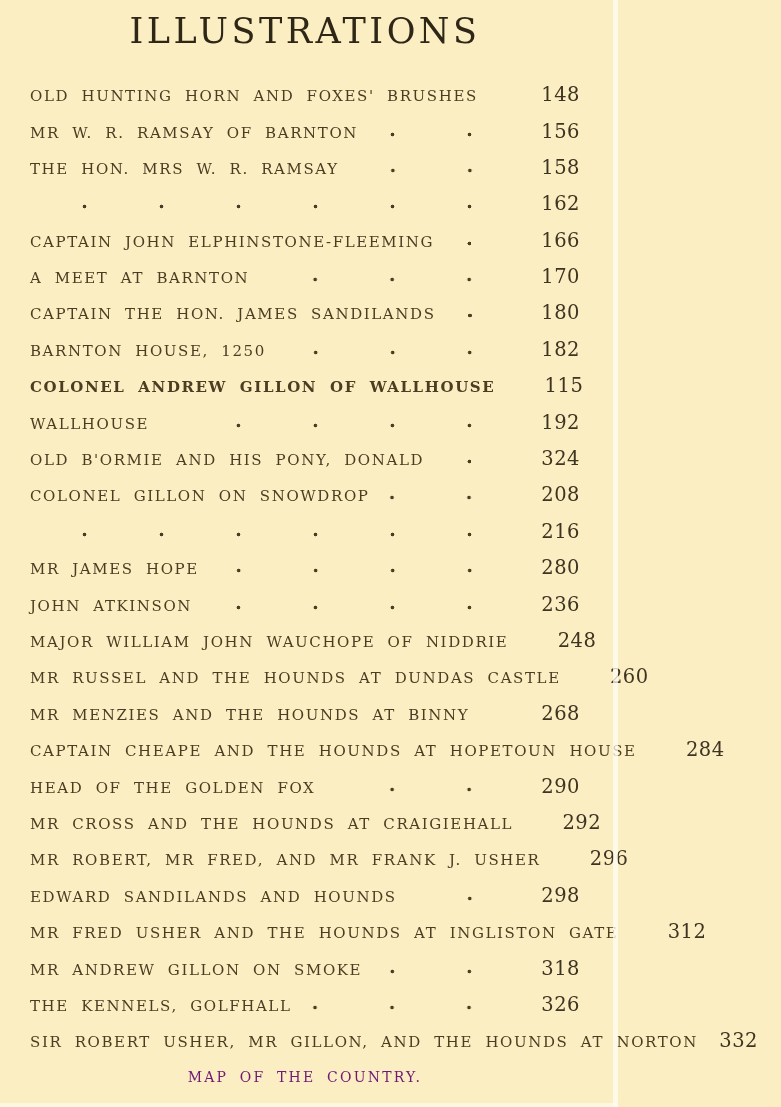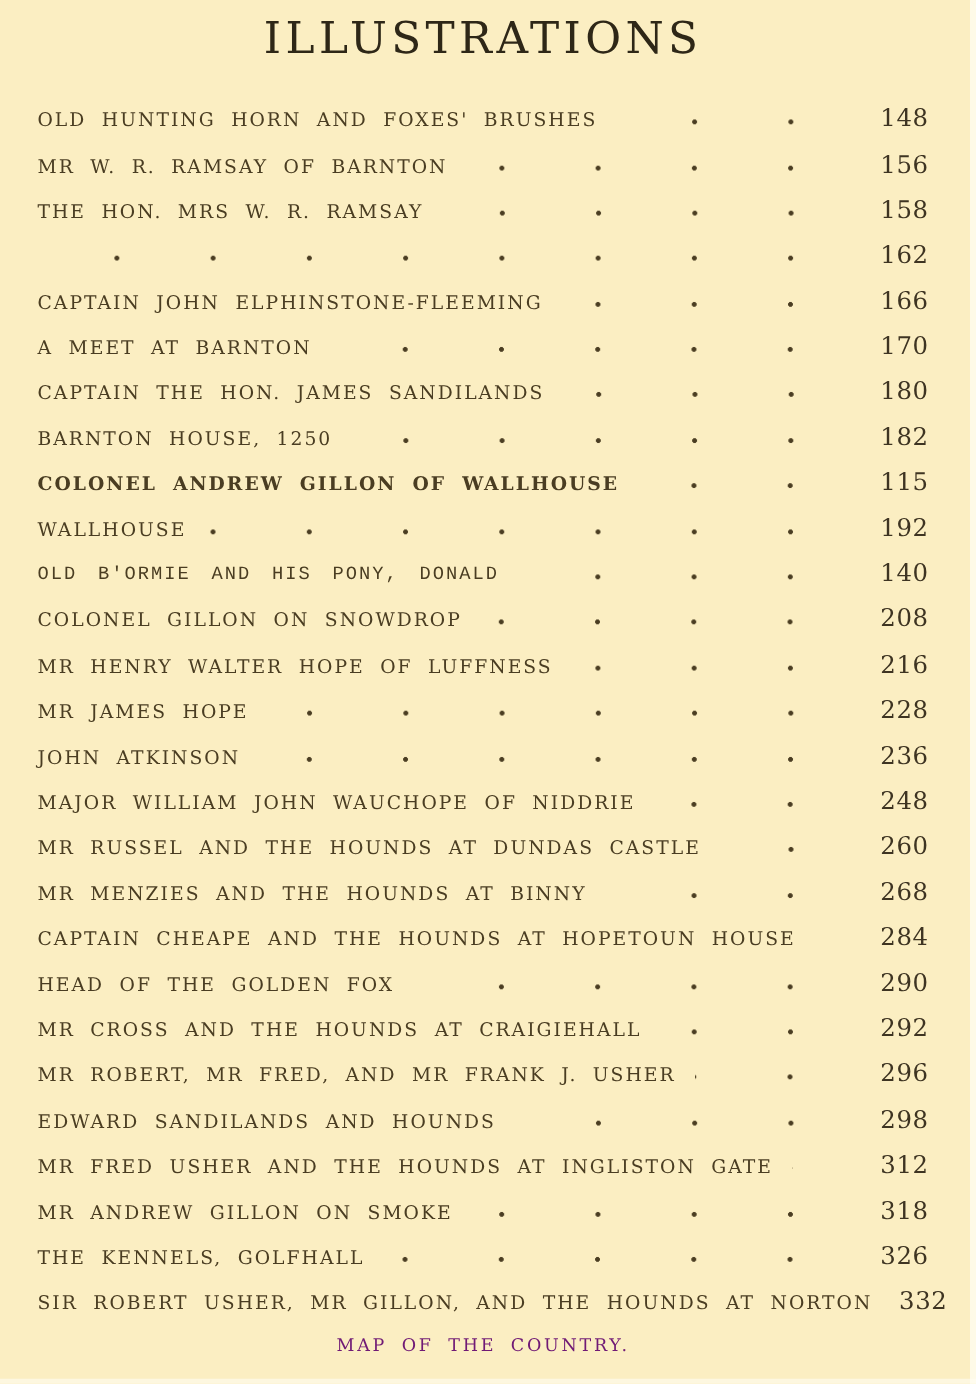--- a/index.html
+++ b/index.html
@@ -7,21 +7,21 @@
     padding: 0;
   }
   body {
     width: 781px;
     height: 1107px;
     overflow: hidden;
     font-family: "DejaVu Serif", serif;
   }
   .page {
     position: relative;
-    width: 781px;
+    width: 618px;
     height: 1107px;
     box-sizing: border-box;
     padding: 6px 38px 0 30px;
   }
   
   .page::after {
     content: "";
     position: absolute;
     right: 0; top: 0; bottom: 0;
     width: 5px;
@@ -147,41 +147,40 @@
     <span class="pagenum" style="color: rgb(62, 52, 34);">115</span>
   </div>
 
   <div class="row">
     <span class="label" style="color: rgb(74, 61, 34);">WALLHOUSE</span>
     <span class="leader" style="color: rgb(74, 61, 34);"></span>
     <span class="pagenum" style="color: rgb(62, 52, 34);">192</span>
   </div>
 
   <div class="row">
-    <span class="label" style="color: rgb(74, 61, 34); font-family: Liberation Mono, monospace;">OLD B'ORMIE AND HIS PONY, DONALD</span>
-    <span class="leader" style="color: rgb(74, 61, 34);"></span>
-    <span class="pagenum" style="color: rgb(62, 52, 34);">140</span>
+    <span class="label" style="color: rgb(74, 61, 34);">OLD B'ORMIE AND HIS PONY, DONALD</span>
+    <span class="leader" style="color: rgb(74, 61, 34);"></span>
+    <span class="pagenum" style="color: rgb(62, 52, 34);">324</span>
   </div>
 
   <div class="row">
     <span class="label" style="color: rgb(74, 61, 34);">COLONEL GILLON ON SNOWDROP</span>
     <span class="leader" style="color: rgb(74, 61, 34);"></span>
     <span class="pagenum" style="color: rgb(62, 52, 34);">208</span>
   </div>
 
   <div class="row">
-    <span class="label" style="color: rgb(74, 61, 34);">MR HENRY WALTER HOPE OF LUFFNESS</span>
     <span class="leader" style="color: rgb(74, 61, 34);"></span>
     <span class="pagenum" style="color: rgb(62, 52, 34);">216</span>
   </div>
 
   <div class="row">
     <span class="label" style="color: rgb(74, 61, 34);">MR JAMES HOPE</span>
     <span class="leader" style="color: rgb(74, 61, 34);"></span>
-    <span class="pagenum" style="color: rgb(62, 52, 34);">228</span>
+    <span class="pagenum" style="color: rgb(62, 52, 34);">280</span>
   </div>
 
   <div class="row">
     <span class="label" style="color: rgb(74, 61, 34);">JOHN ATKINSON</span>
     <span class="leader" style="color: rgb(74, 61, 34);"></span>
     <span class="pagenum" style="color: rgb(62, 52, 34);">236</span>
   </div>
 
   <div class="row">
     <span class="label" style="color: rgb(74, 61, 34);">MAJOR WILLIAM JOHN WAUCHOPE OF NIDDRIE</span>

